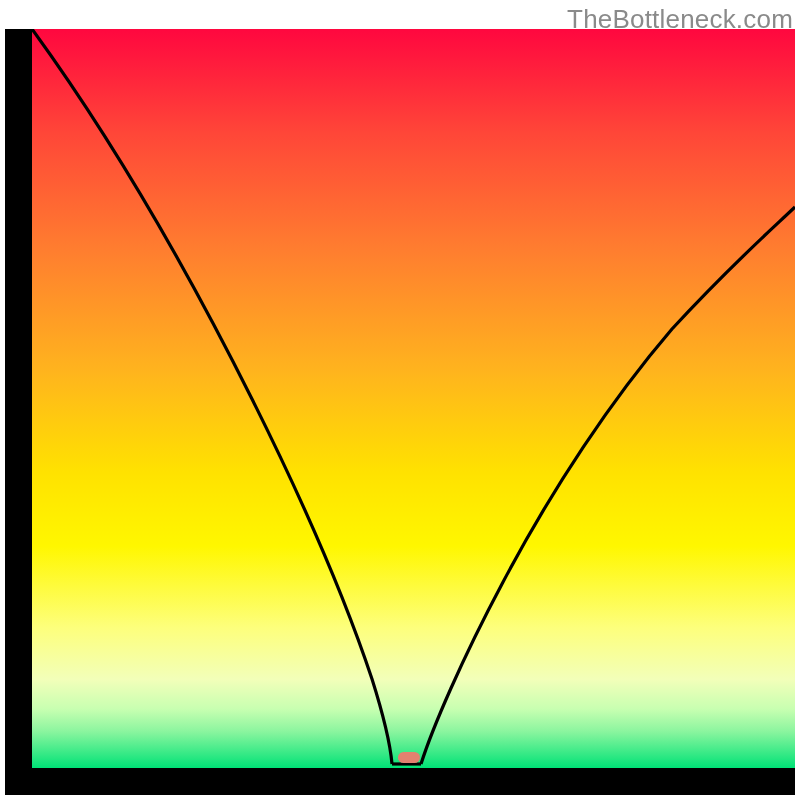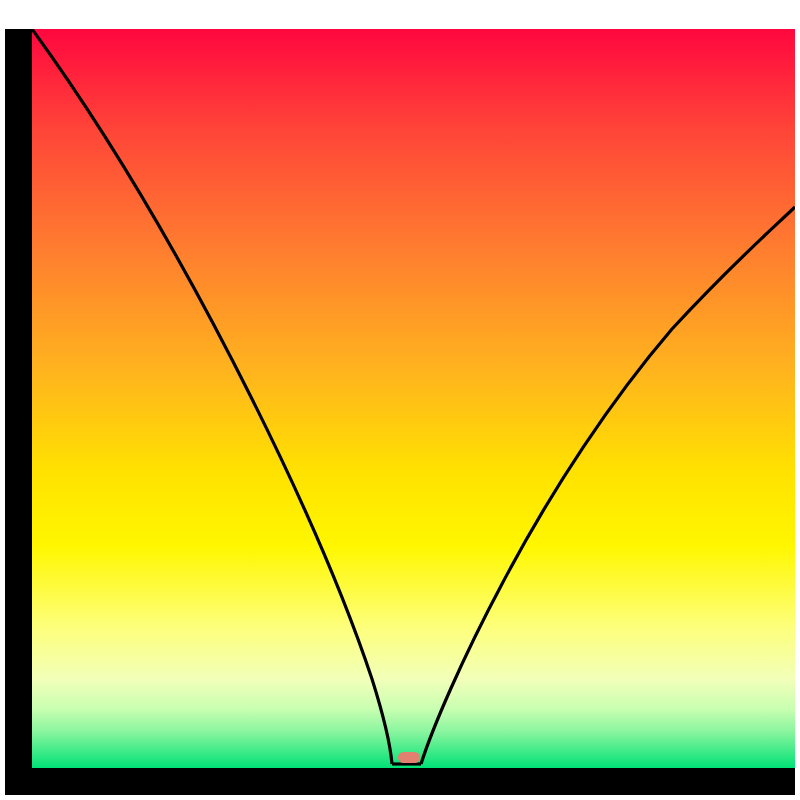--- a/index.html
+++ b/index.html
@@ -68,20 +68,21 @@
     font-size: 26px;
     color: #8a8a8a;
     font-family: Arial, Helvetica, sans-serif;
     letter-spacing: 0.2px;
   }
 </style>
 </head>
 <body>
 
 <div class="wrap">
+  <div class="watermark">TheBottleneck.com</div>
 
   <div class="plot-frame">
     <div class="plot-inner">
       <div class="gradient"></div>
       <svg class="curve-svg" viewBox="0 0 763 739" preserveAspectRatio="none">
         <g>
           <path d="M 0 0
                    C 80 110, 150 230, 220 370
                    C 270 470, 310 560, 340 650
                    C 352 688, 358 712, 360 735" fill="none" stroke="#000" stroke-width="3.2"></path>

